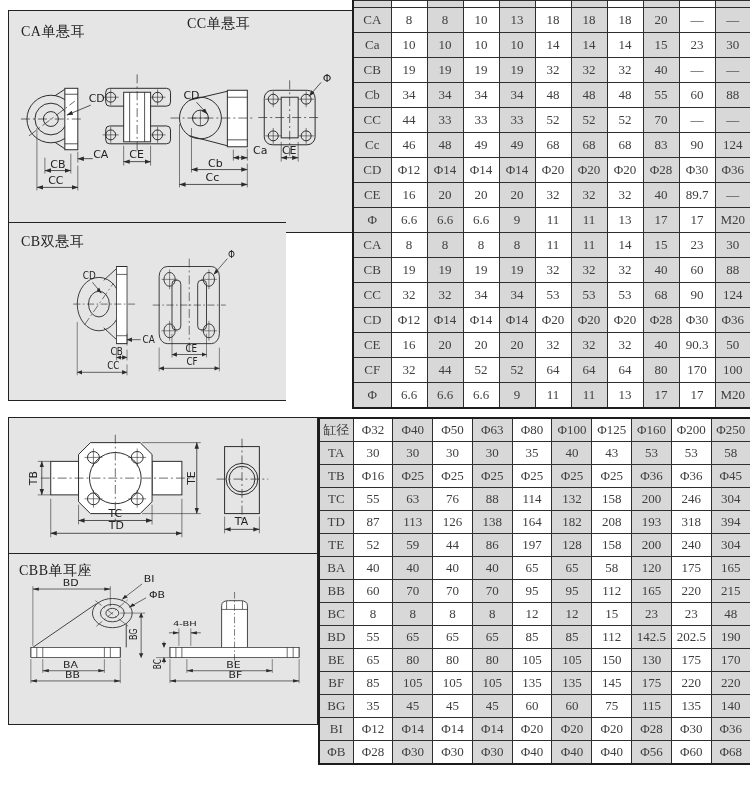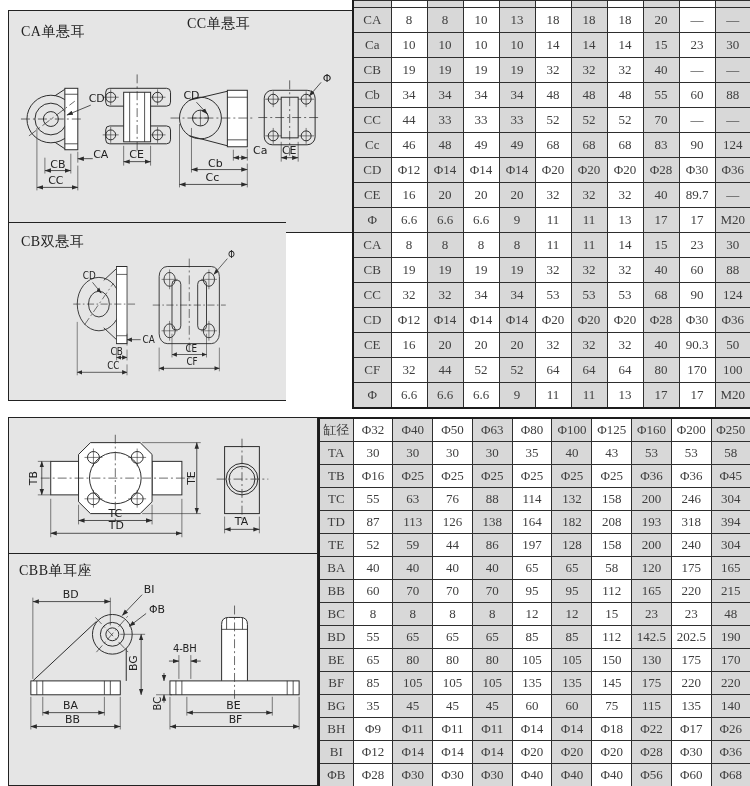--- a/index.html
+++ b/index.html
@@ -15,21 +15,21 @@
   table.ttop{left:352px;top:0;width:398px;border:2px solid #1c1c1c;border-top-width:1px}
   .ttop td{height:24px}
   .ttop tr.sliver td{height:6px}
   table.tbot{left:318px;top:417px;width:432px;border:2px solid #1c1c1c}
   .tbot td{height:22px}
   
   .panel{position:absolute;border:1.5px solid #222;background:#e5e5e5;box-sizing:border-box}
   #pA{left:8px;top:10px;width:345px;height:223px;border-right:none}
   #pB{left:8px;top:222px;width:278px;height:179px;border-right:none}
   #pC{left:8px;top:417px;width:310px;height:138px}
-  #pD{left:8px;top:553px;width:310px;height:233px}
+  #pD{left:8px;top:553px;width:310px;height:172px}
   .ptitle{position:absolute;font-size:14px;color:#222;letter-spacing:.5px;z-index:2;
           font-family:"Liberation Serif",serif}
   svg.draw{position:absolute;left:0;top:0;width:100%;height:100%;overflow:visible}
   
   .s{stroke:#2b2b2b;stroke-width:1;fill:none}
   .sf{stroke:#2b2b2b;stroke-width:1;fill:#fff}
   .s8{stroke:#2b2b2b;stroke-width:.8;fill:none}
   .cl{stroke:#2b2b2b;stroke-width:.7;fill:none;stroke-dasharray:9 3 2 3}
   .cl2{stroke:#2b2b2b;stroke-width:.6;fill:none}
   .dim{stroke:#2b2b2b;stroke-width:.8;fill:none}
@@ -737,33 +737,20 @@
         <td>45</td>
         <td class="shade">45</td>
         <td>60</td>
         <td class="shade">60</td>
         <td>75</td>
         <td class="shade">115</td>
         <td>135</td>
         <td class="shade">140</td>
       </tr>
       <tr>
-        <td class="lbl">BH</td>
-        <td>Φ9</td>
-        <td class="shade">Φ11</td>
-        <td>Φ11</td>
-        <td class="shade">Φ11</td>
-        <td>Φ14</td>
-        <td class="shade">Φ14</td>
-        <td>Φ18</td>
-        <td class="shade">Φ22</td>
-        <td>Φ17</td>
-        <td class="shade">Φ26</td>
-      </tr>
-      <tr>
         <td class="lbl">BI</td>
         <td>Φ12</td>
         <td class="shade">Φ14</td>
         <td>Φ14</td>
         <td class="shade">Φ14</td>
         <td>Φ20</td>
         <td class="shade">Φ20</td>
         <td>Φ20</td>
         <td class="shade">Φ28</td>
         <td>Φ30</td>

